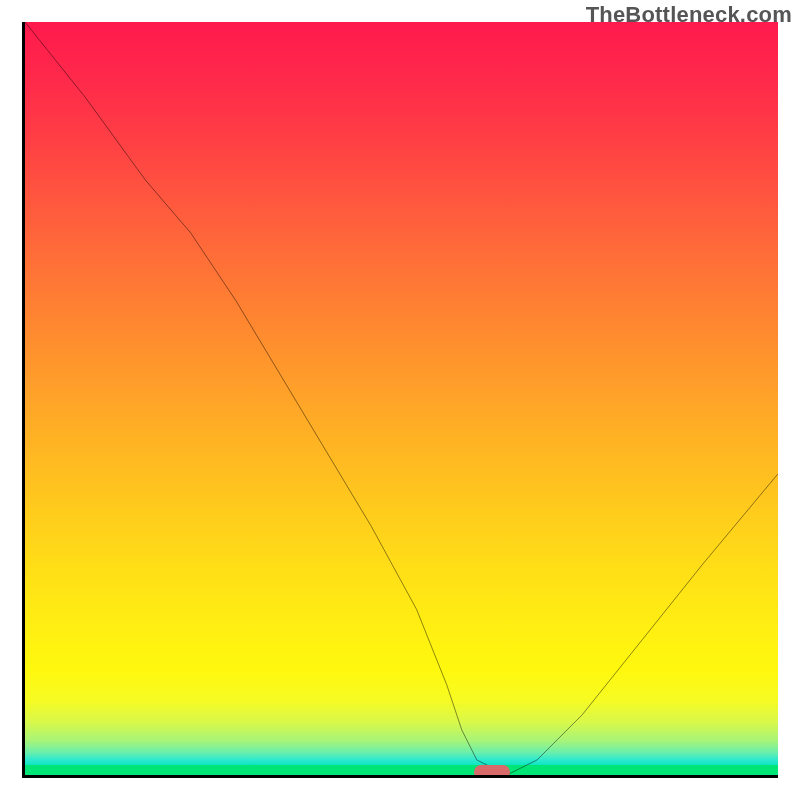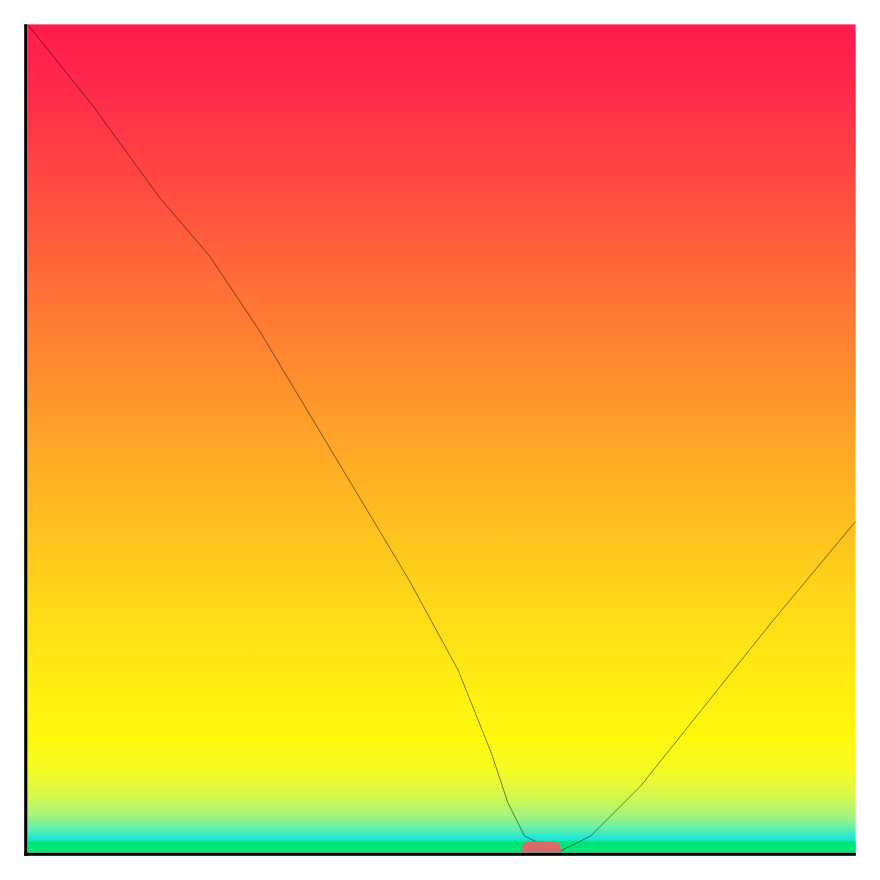--- a/index.html
+++ b/index.html
@@ -85,20 +85,21 @@
     border-radius: 7px;
     transform: translate(-50%, -50%);
     z-index: 3;
   }
 </style>
 </head>
 <body>
 
 <div class="chart-container">
 
+  <div class="watermark">TheBottleneck.com</div>
 
   <div class="plot-area">
     <div class="gradient-bg"></div>
     <div class="green-strip"></div>
 
     <svg class="curve-svg" viewBox="0 0 100 100" preserveAspectRatio="none">
       <path d="M0.00 0.00 L8.00 10.00 L16.00 21.00 L22.00 28.00 L28.00 37.00 L34.00 47.00 L40.00 57.00 L46.00 67.00 L52.00 78.00 L56.00 88.00 L58.00 94.00 L60.00 98.00 L64.00 100.00 L68.00 98.00 L74.00 92.00 L82.00 82.00 L90.00 72.00 L100.00 60.00" fill="none" stroke="#000000" stroke-width="0.45" vector-effect="non-scaling-stroke"></path>
     </svg>
 
     <div class="marker" style="left: 466.86px; top: 750px; background: rgb(217, 106, 106);"></div>

